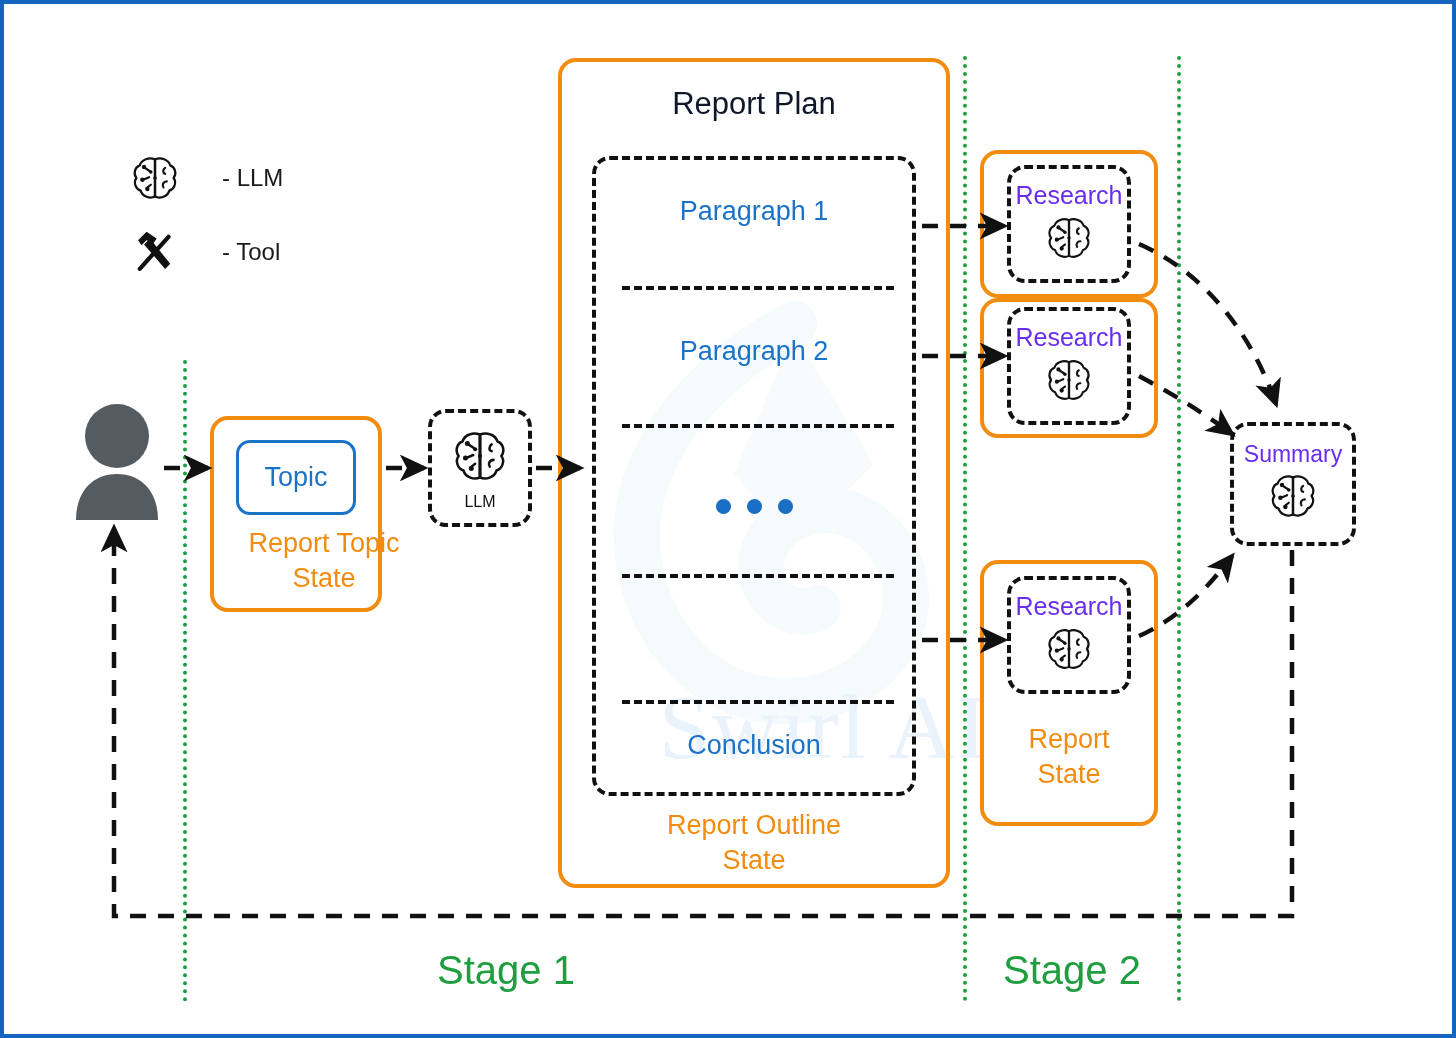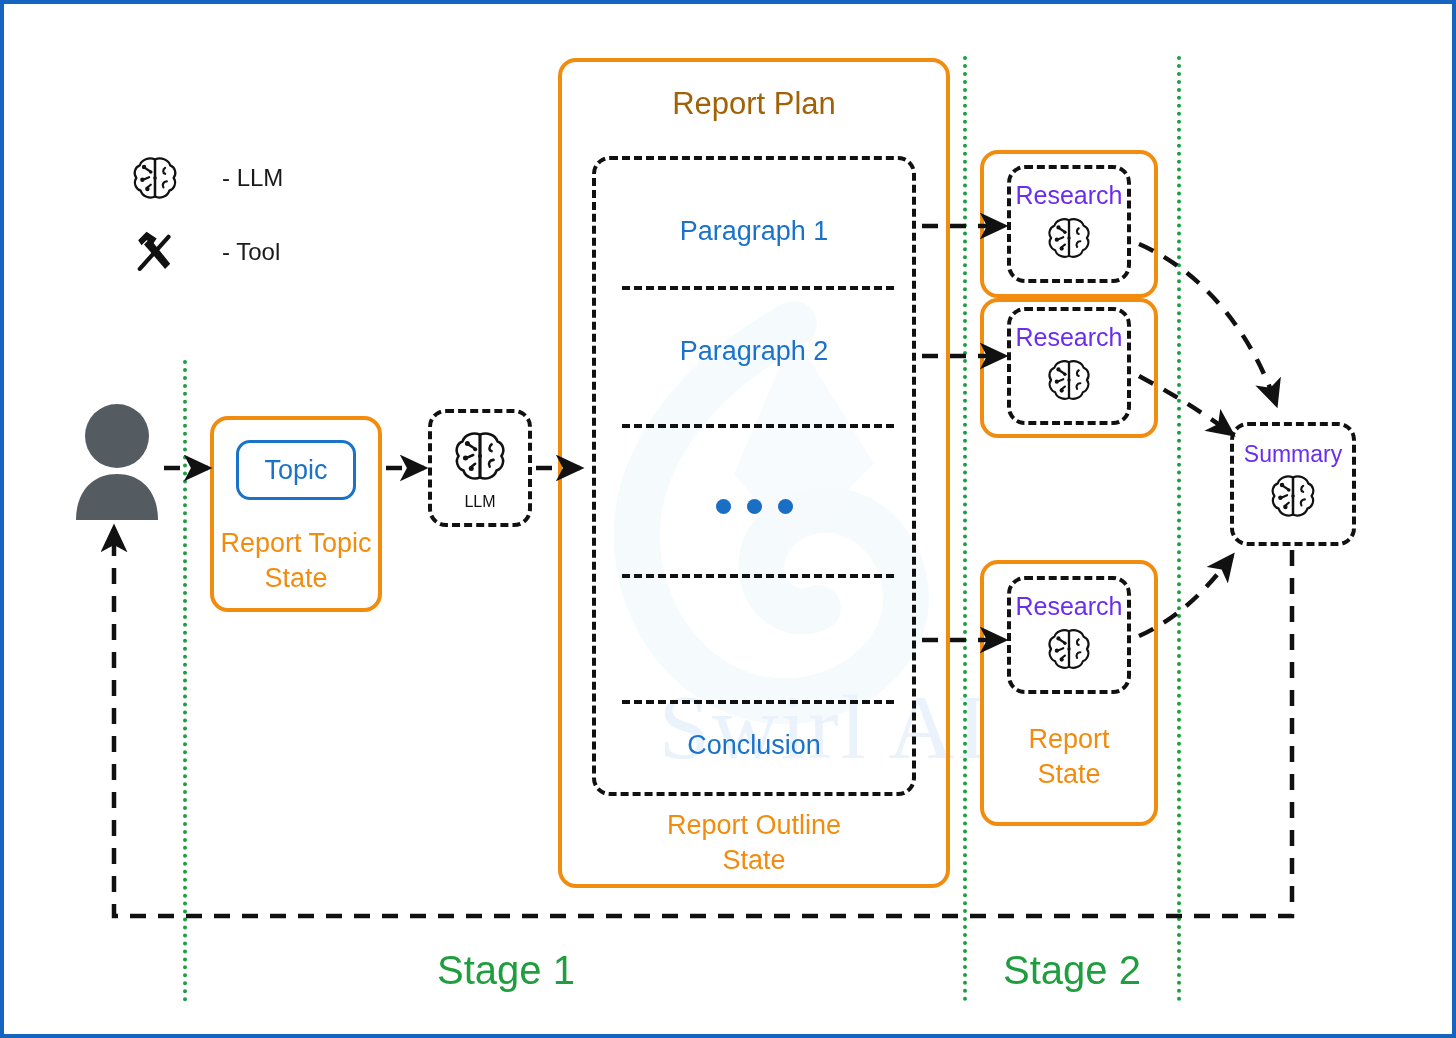--- a/index.html
+++ b/index.html
@@ -78,39 +78,39 @@
   .dashed-box {
     border: 4px dashed #111111;
     border-radius: 18px;
     box-sizing: border-box;
     background: transparent;
   }
 
   
   #report-topic-state { left: 206px; top: 412px; width: 172px; height: 196px; }
   #topic-chip {
-    left: 232px; top: 436px; width: 120px; height: 60px;
+    left: 232px; top: 436px; width: 120px; height: 75px;
     border: 3px solid #1a73c8;
     border-radius: 14px;
     display: flex; align-items: center; justify-content: center;
     box-sizing: border-box;
   }
   #topic-chip span { color: #1a73c8; font-size: 27px; }
-  #report-topic-label { left: 206px; top: 522px; width: 172px; }
+  #report-topic-label { left: 206px; top: 522px; width: 172px; padding-left: 28px; }
 
   
   #llm-box { left: 424px; top: 405px; width: 104px; height: 118px;
              display:flex; flex-direction:column; align-items:center; justify-content:center; }
   #llm-box .llm-caption { font-size: 16px; color: #111; margin-top: 2px; }
 
   
   #report-plan-state { left: 554px; top: 54px; width: 392px; height: 830px; }
   #report-plan-title {
     left: 554px; top: 82px; width: 392px;
-    text-align: center; font-size: 31px; color: #a16207;
+    text-align: center; font-size: 31px; color: #0f172a;
   }
   #report-outline-box { left: 588px; top: 152px; width: 324px; height: 640px; }
   .outline-row {
     position: absolute;
     left: 0; width: 100%;
     text-align: center;
     color: #1a73c8;
     font-size: 27px;
   }
   .outline-sep {
@@ -270,21 +270,21 @@
         </g>
       </svg>
     </span>
     <span class="llm-caption">LLM</span>
   </div>
 
   <div class="abs state-box" id="report-plan-state"></div>
   <div class="abs" id="report-plan-title">Report Plan</div>
 
   <div class="abs dashed-box" id="report-outline-box">
-    <div class="outline-row" style="top:56px">Paragraph 1</div>
+    <div class="outline-row" style="top:36px">Paragraph 1</div>
     <div class="outline-sep" style="top:126px"></div>
 
     <div class="outline-row" style="top:176px">Paragraph 2</div>
     <div class="outline-sep" style="top:264px"></div>
 
     <div class="abs" id="ellipsis-dots" style="top:339px">
       <i></i>
       <i></i>
       <i></i>
     </div>

